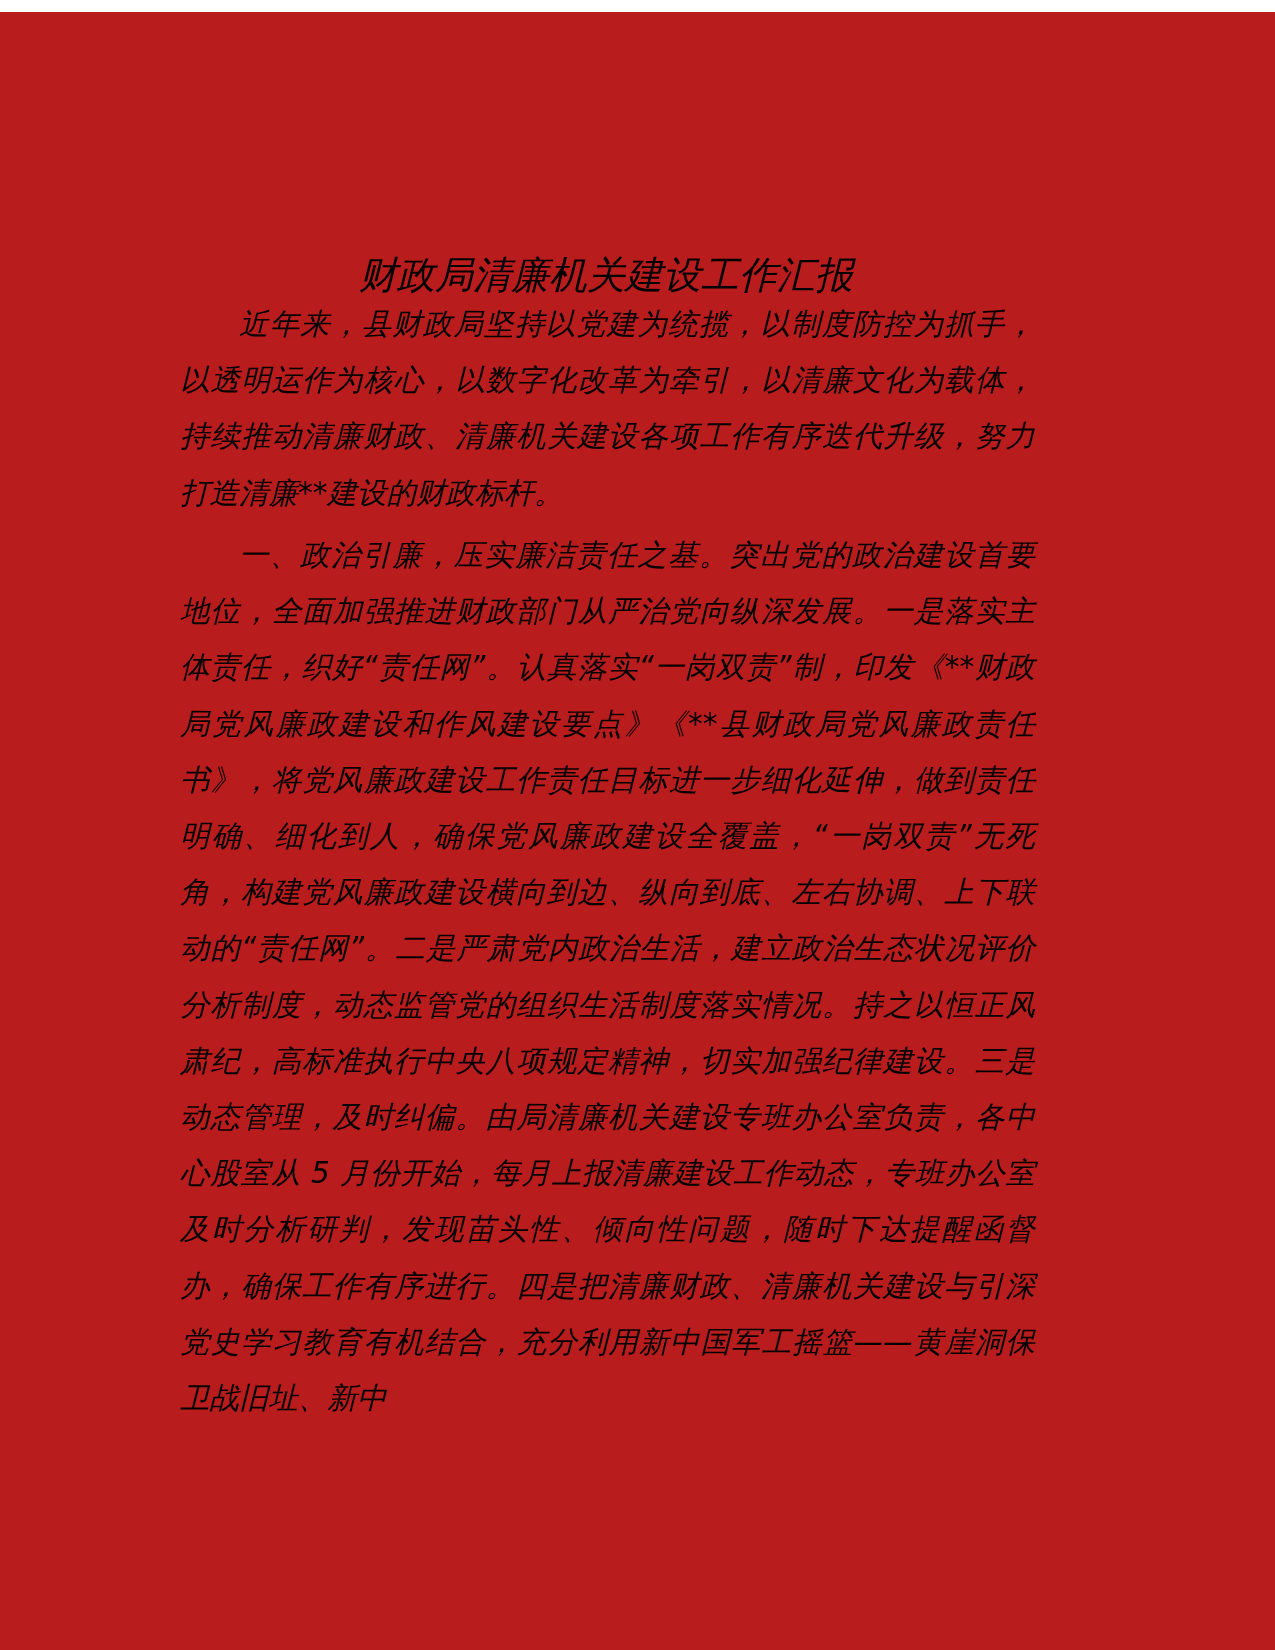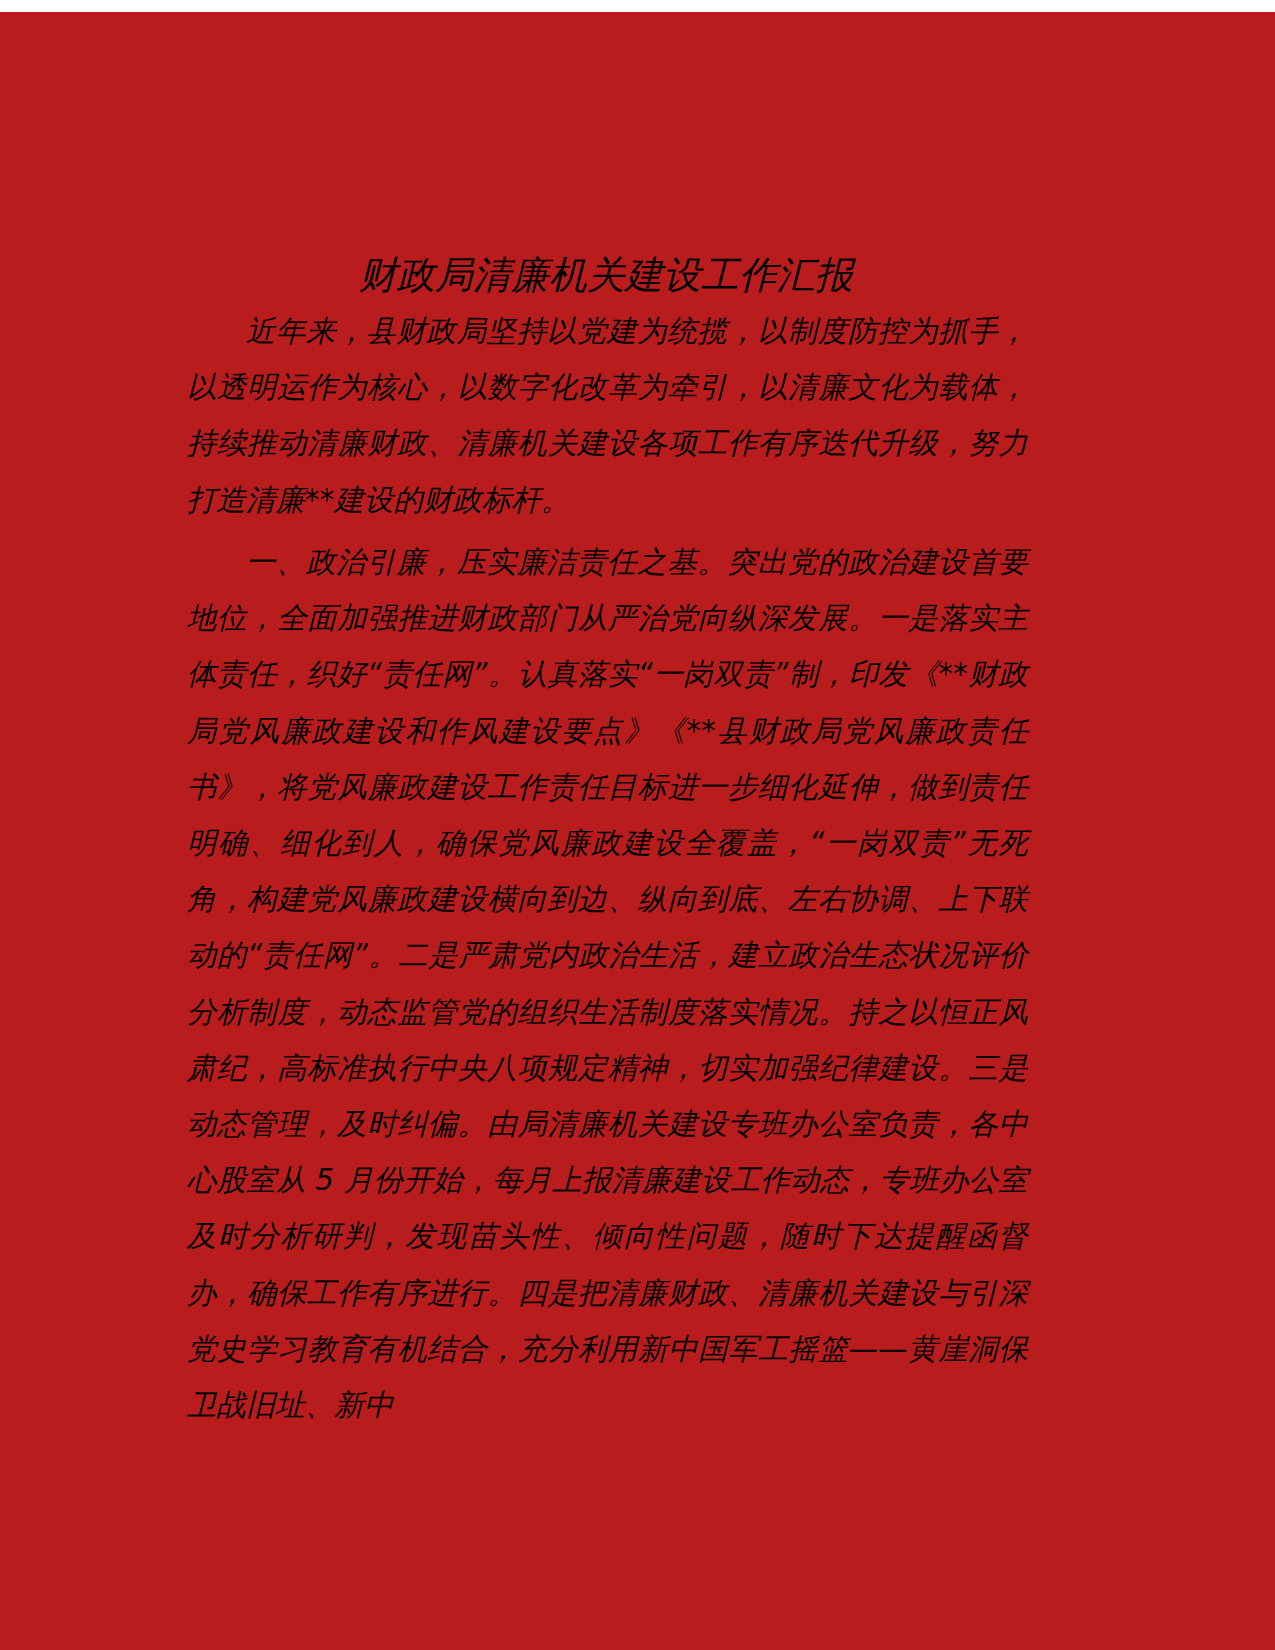--- a/index.html
+++ b/index.html
@@ -39,21 +39,21 @@
       position: absolute;
       left: 180px;
       width: 855px;
       font-size: 29.5px;
       line-height: 56.2px;
       text-align: justify;
       text-justify: inter-character;
       word-break: break-all;
     }
     .para {
-      margin: 7px;
+      margin: 0;
       text-indent: 2em;
     }
     .p1 { top: 284px; }
     .p2 { top: 515px; }
   </style>
 </head>
 <body>
 
 <div class="page">
   <h1 class="title">财政局清廉机关建设工作汇报</h1>

